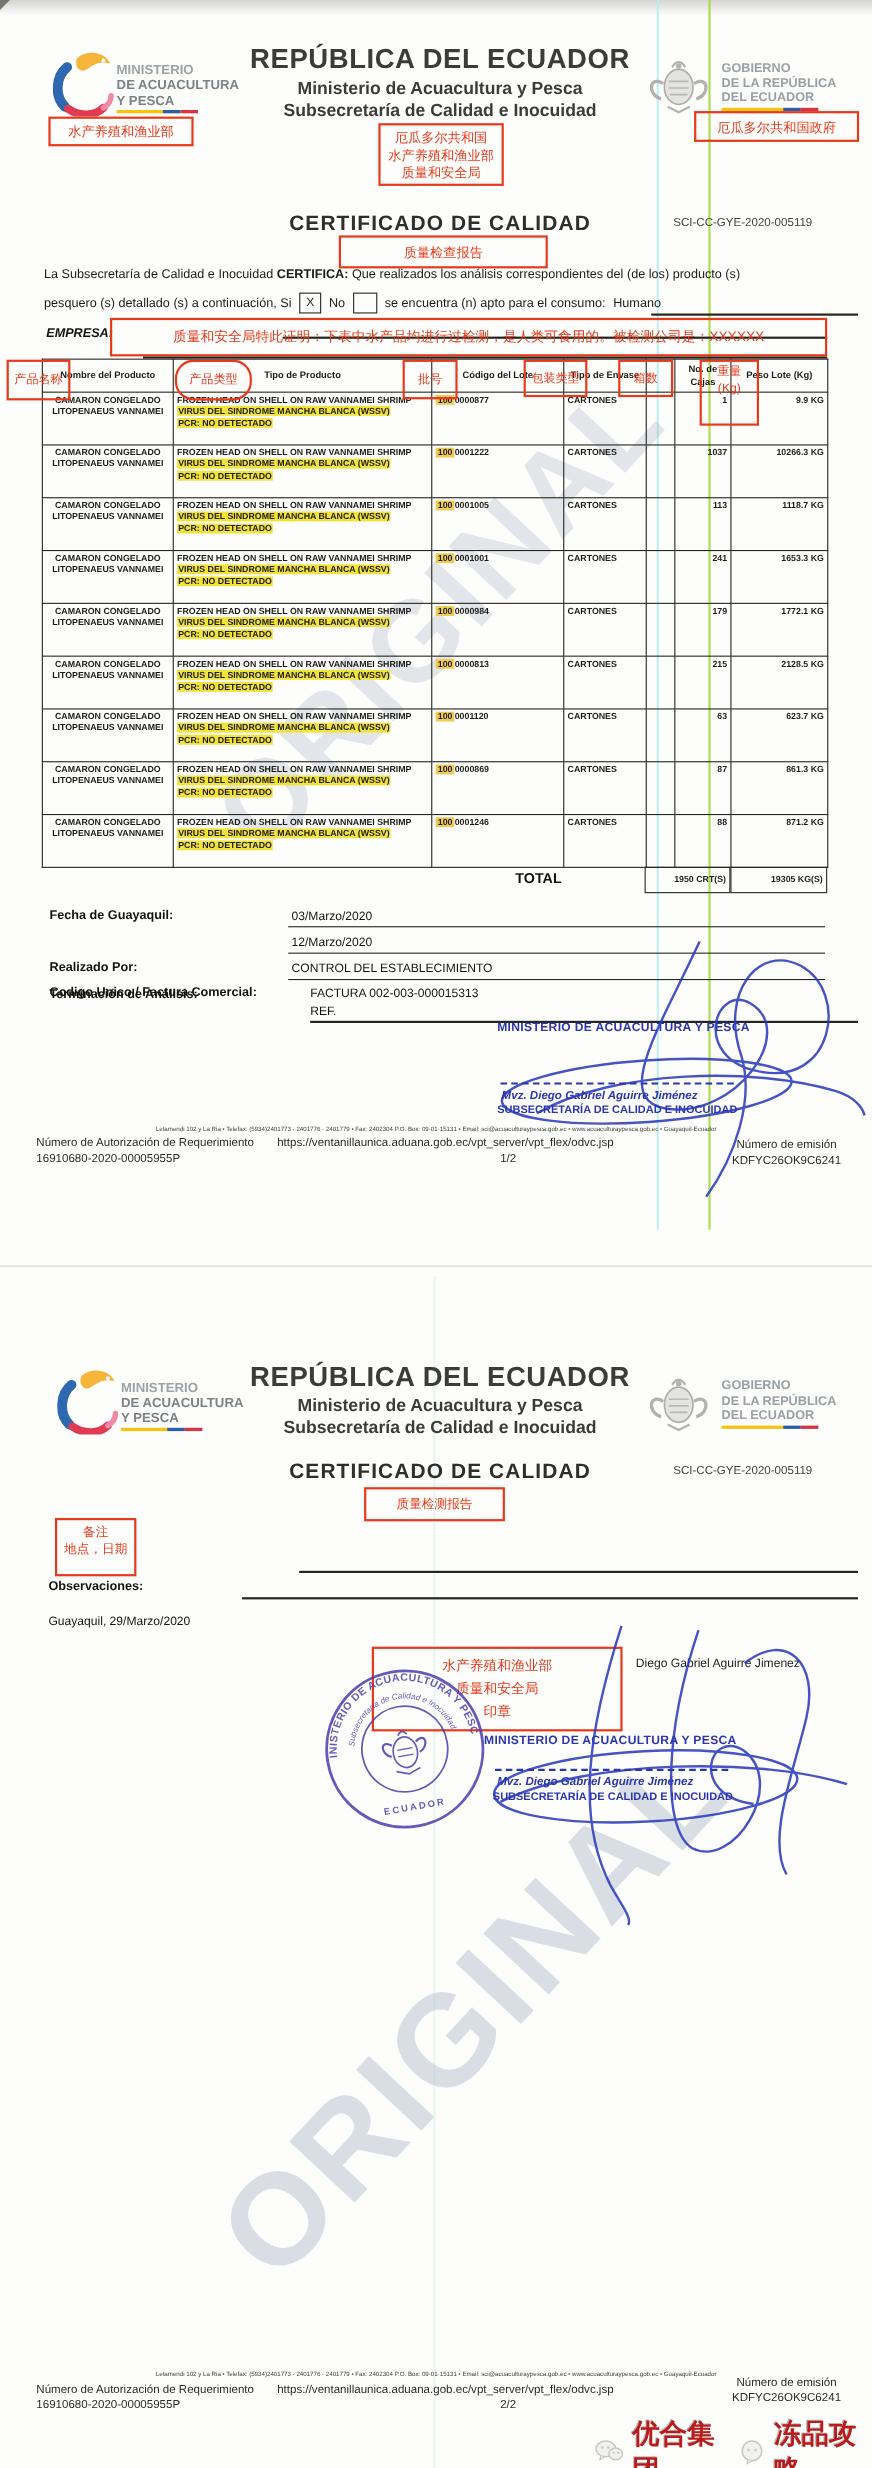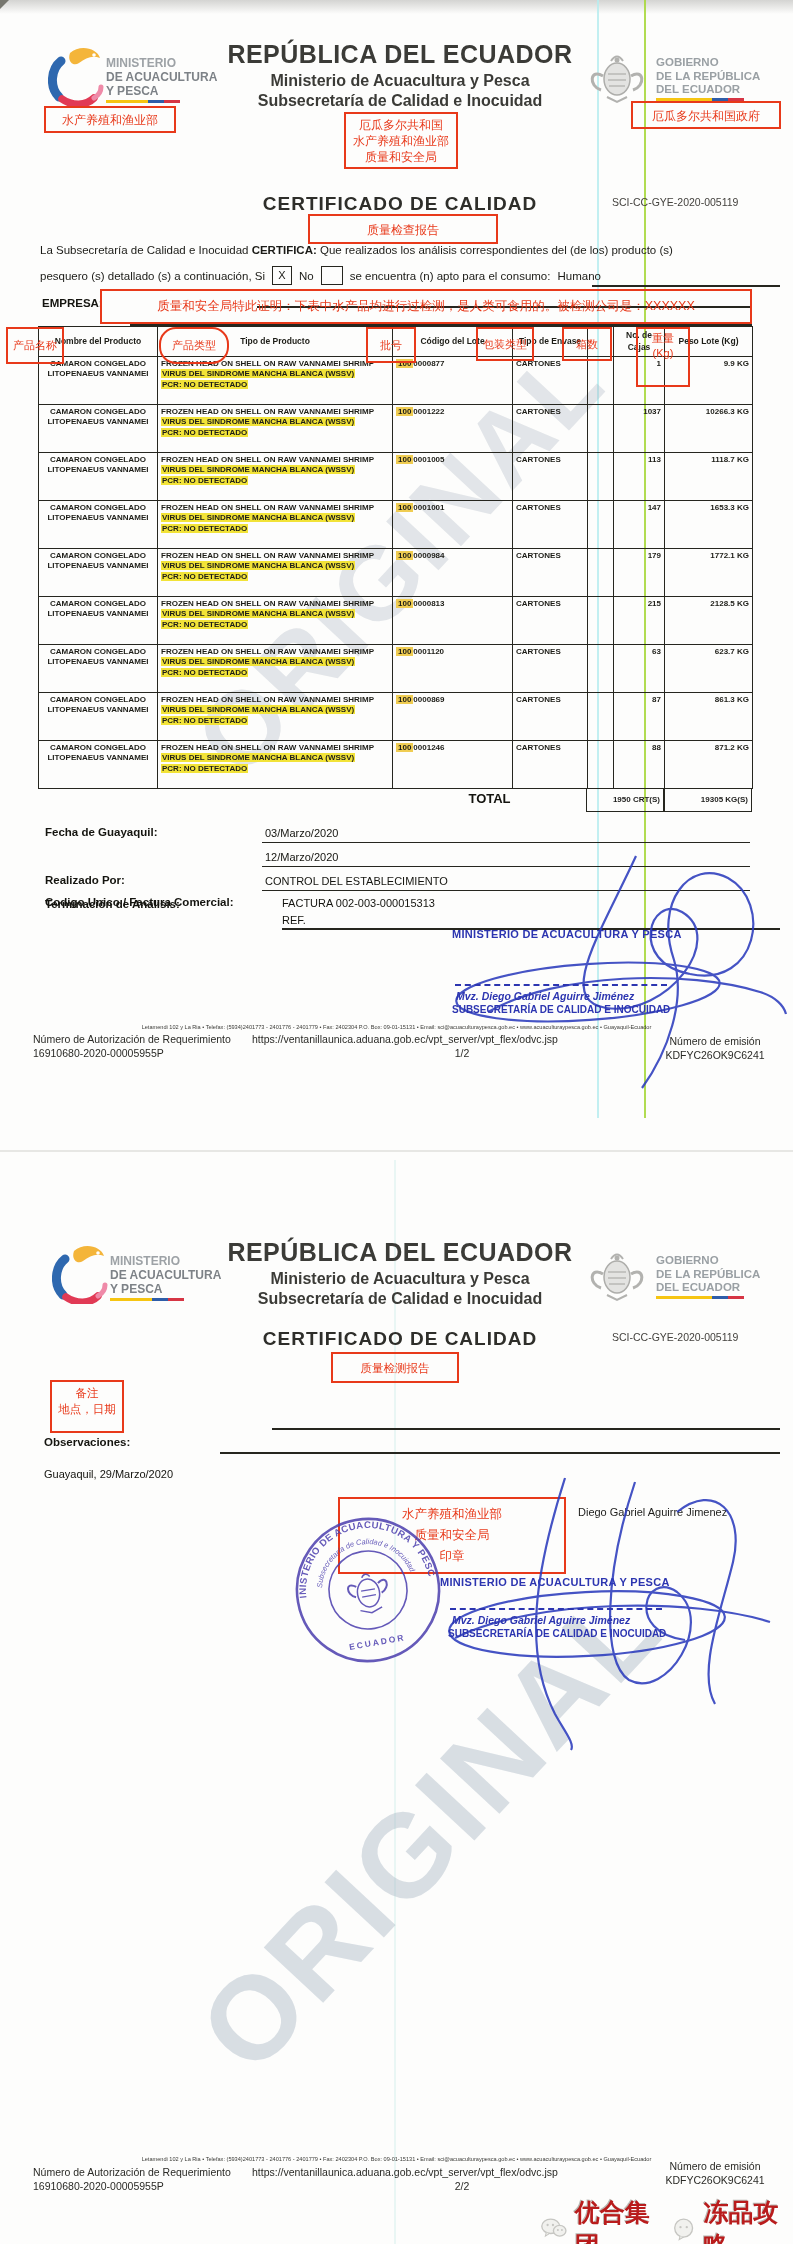--- a/index.html
+++ b/index.html
@@ -105,21 +105,21 @@
   <div class="abs" style="left:40px;top:266px;width:722px;font-size:11.5px;color:#1b1b17;display:flex;align-items:center;gap:7px;">
     <span>pesquero (s) detallado (s) a continuación, Si</span>
     <span style="display:inline-block;width:18px;height:17px;border:1.5px solid #26261f;text-align:center;line-height:17px;font-size:11px;">X</span>
     <span>No</span>
     <span style="display:inline-block;width:20px;height:17px;border:1.5px solid #26261f;"></span>
     <span>se encuentra (n) apto para el consumo:</span>
     <span>Humano</span>
   </div>
   <div class="line" style="left:592px;top:285px;width:188px;"></div>
 
-  <div class="abs fieldlabel" style="left:42px;top:297px;">EMPRESA:</div>
+  <div class="abs fieldlabel" style="left:42px;top:297px;font-style:italic;">EMPRESA:</div>
   <div class="line" style="left:257px;top:306px;width:495px;"></div>
   <div class="line" style="left:130px;top:324px;width:622px;"></div>
   <div class="cn-box" style="left:100px;top:289px;width:652px;height:35px;line-height:31px;font-size:12.5px;">质量和安全局特此证明：下表中水产品均进行过检测，是人类可食用的。被检测公司是：XXXXXX</div>
 
   <table class="ptable" style="left:38px;top:326px;width:714px;">
     <colgroup>
       <col style="width:119px;">
         <col style="width:235px;">
         <col style="width:120px;">
       <col style="width:75px;">
@@ -181,21 +181,21 @@
         <tr>
           <td class="c-name">CAMARON CONGELADO LITOPENAEUS VANNAMEI</td>
           <td class="c-type">
             <div>FROZEN HEAD ON SHELL ON RAW VANNAMEI SHRIMP</div>
             <div><span class="hl">VIRUS DEL SINDROME MANCHA BLANCA (WSSV)</span></div>
             <div><span class="hl">PCR: NO DETECTADO</span></div>
           </td>
           <td class="c-lot"><span class="hl2">100</span>0001001</td>
           <td class="c-env">CARTONES</td>
           <td class="c-sp"></td>
-          <td class="c-caj">147</td>
+          <td class="c-caj">241</td>
           <td class="c-peso">1653.3 KG</td>
         </tr>
         <tr>
           <td class="c-name">CAMARON CONGELADO LITOPENAEUS VANNAMEI</td>
           <td class="c-type">
             <div>FROZEN HEAD ON SHELL ON RAW VANNAMEI SHRIMP</div>
             <div><span class="hl">VIRUS DEL SINDROME MANCHA BLANCA (WSSV)</span></div>
             <div><span class="hl">PCR: NO DETECTADO</span></div>
           </td>
           <td class="c-lot"><span class="hl2">100</span>0000984</td>

